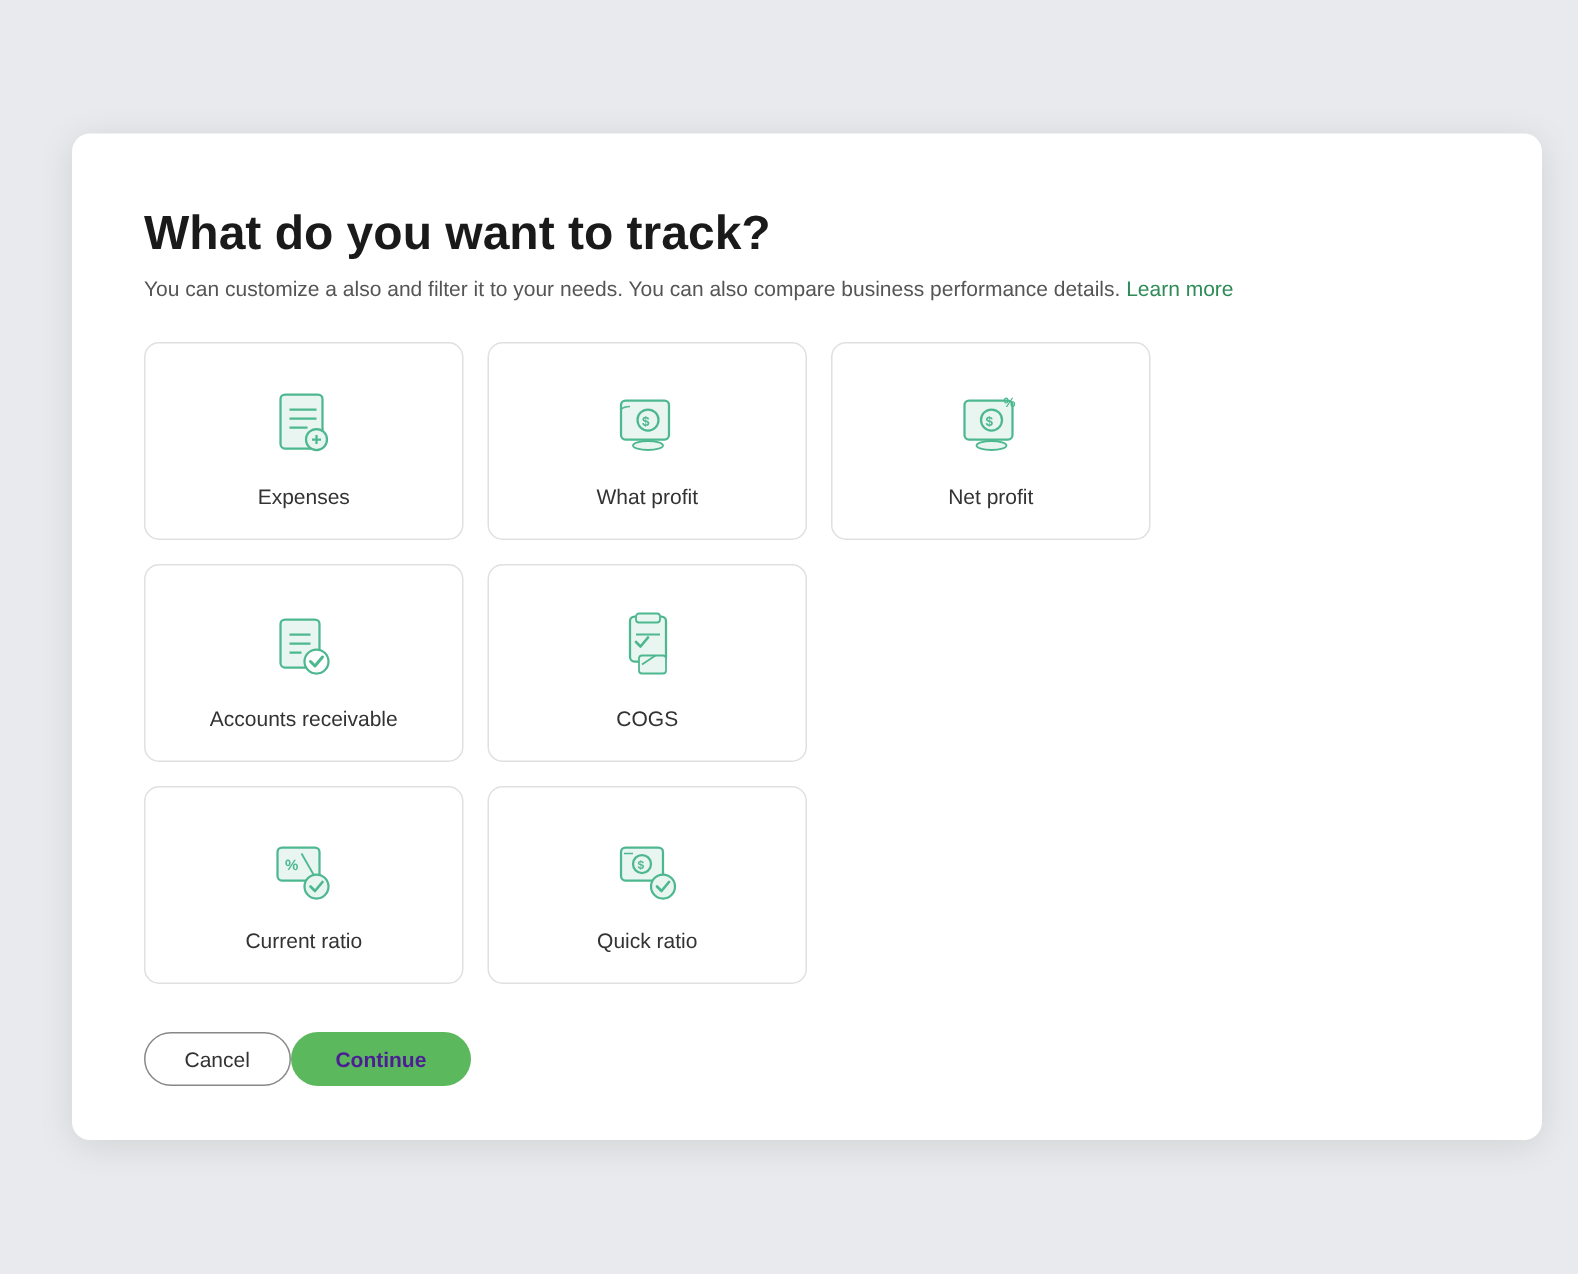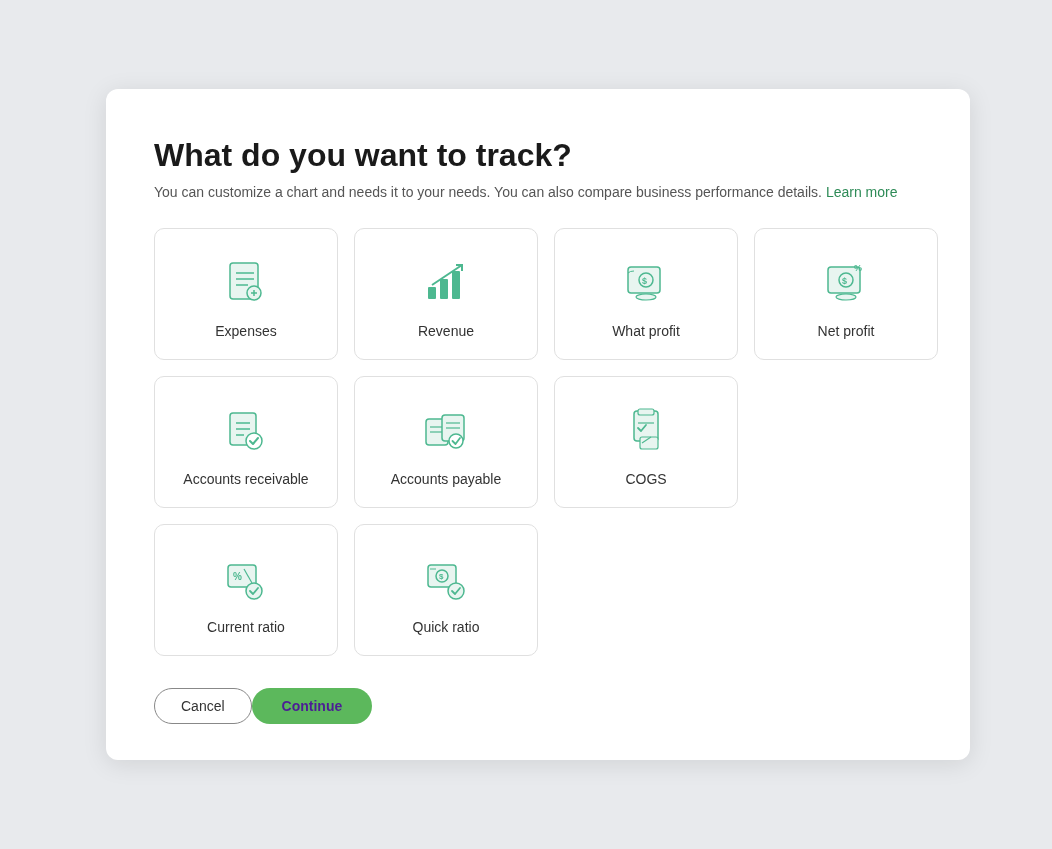--- a/index.html
+++ b/index.html
@@ -10,21 +10,21 @@
       width: 1052px;
       height: 849px;
       display: flex;
       align-items: center;
       justify-content: center;
     }
 
     .modal {
       background: #fff;
       border-radius: 12px;
-      width: 864px;
+      width: 980px;
       padding: 48px 32px 36px 48px;
       box-shadow: 0 4px 24px rgba(0,0,0,0.10);
       display: flex;
       flex-direction: column;
       gap: 0;
       margin-left: 24px;
     }
 
     .modal-title {
       font-size: 32px;
@@ -125,53 +125,41 @@
     svg text {
       font-family: -apple-system, BlinkMacSystemFont, 'Segoe UI', sans-serif;
     }
   </style>
 </head>
 <body>
 
 <div class="modal">
   <h1 class="modal-title">What do you want to track?</h1>
   <p class="modal-subtitle">
-    <span>You can customize a chart and needs it to your needs. You can also compare business performance details.</span>
+    <span>You can customize a also and filter it to your needs. You can also compare business performance details.</span>
     <a href="#">Learn more</a>
   </p>
 
   <div class="grid">
 
     <div class="card">
       <div class="card-icon">
         <svg width="52" height="52" viewBox="0 0 52 52" fill="none">
           <rect x="10" y="6" width="28" height="36" rx="3" fill="#e8f5f0" stroke="#4db890" stroke-width="1.5"></rect>
           <line x1="16" y1="16" x2="34" y2="16" stroke="#4db890" stroke-width="1.5"></line>
           <line x1="16" y1="22" x2="34" y2="22" stroke="#4db890" stroke-width="1.5"></line>
           <line x1="16" y1="28" x2="28" y2="28" stroke="#4db890" stroke-width="1.5"></line>
           <circle cx="34" cy="36" r="7" fill="#e8f5f0" stroke="#4db890" stroke-width="1.5"></circle>
           <line x1="31" y1="36" x2="37" y2="36" stroke="#4db890" stroke-width="1.5"></line>
           <line x1="34" y1="33" x2="34" y2="39" stroke="#4db890" stroke-width="1.5"></line>
         </svg>
       </div>
       <span class="card-label">Expenses</span>
     </div>
 
-    <div class="card">
-      <div class="card-icon">
-        <svg width="52" height="52" viewBox="0 0 52 52" fill="none">
-          <rect x="8" y="30" width="8" height="12" rx="1" fill="#4db890"></rect>
-          <rect x="20" y="22" width="8" height="20" rx="1" fill="#4db890"></rect>
-          <rect x="32" y="14" width="8" height="28" rx="1" fill="#4db890"></rect>
-          <polyline points="12,28 24,20 36,12 42,8" stroke="#4db890" stroke-width="2" fill="none"></polyline>
-          <polyline points="36,8 42,8 42,14" stroke="#4db890" stroke-width="2" fill="none"></polyline>
-        </svg>
-      </div>
-      <span class="card-label">Revenue</span>
-    </div>
 
     <div class="card">
       <div class="card-icon">
         <svg width="52" height="52" viewBox="0 0 52 52" fill="none">
           <rect x="8" y="10" width="32" height="26" rx="3" fill="#e8f5f0" stroke="#4db890" stroke-width="1.5"></rect>
           <circle cx="26" cy="23" r="7" fill="none" stroke="#4db890" stroke-width="1.5"></circle>
           <text x="22" y="27" font-size="9" fill="#4db890" font-weight="bold">$</text>
           <path d="M8 16 Q10 14 14 14" stroke="#4db890" stroke-width="1"></path>
           <ellipse cx="26" cy="40" rx="10" ry="3" fill="#e8f5f0" stroke="#4db890" stroke-width="1.2"></ellipse>
         </svg>
@@ -202,35 +190,20 @@
           <line x1="16" y1="18" x2="30" y2="18" stroke="#4db890" stroke-width="1.5"></line>
           <line x1="16" y1="24" x2="30" y2="24" stroke="#4db890" stroke-width="1.5"></line>
           <line x1="16" y1="30" x2="24" y2="30" stroke="#4db890" stroke-width="1.5"></line>
           <circle cx="34" cy="36" r="8" fill="#fff" stroke="#4db890" stroke-width="1.5"></circle>
           <polyline points="30,36 33,39 38,33" stroke="#4db890" stroke-width="2" fill="none" stroke-linecap="round" stroke-linejoin="round"></polyline>
         </svg>
       </div>
       <span class="card-label">Accounts receivable</span>
     </div>
 
-    <div class="card">
-      <div class="card-icon">
-        <svg width="52" height="52" viewBox="0 0 52 52" fill="none">
-          <rect x="6" y="14" width="22" height="26" rx="3" fill="#e8f5f0" stroke="#4db890" stroke-width="1.5"></rect>
-          <line x1="10" y1="22" x2="24" y2="22" stroke="#4db890" stroke-width="1.2"></line>
-          <line x1="10" y1="27" x2="24" y2="27" stroke="#4db890" stroke-width="1.2"></line>
-          <rect x="22" y="10" width="22" height="26" rx="3" fill="#e8f5f0" stroke="#4db890" stroke-width="1.5"></rect>
-          <line x1="26" y1="18" x2="40" y2="18" stroke="#4db890" stroke-width="1.2"></line>
-          <line x1="26" y1="23" x2="40" y2="23" stroke="#4db890" stroke-width="1.2"></line>
-          <circle cx="36" cy="36" r="7" fill="#fff" stroke="#4db890" stroke-width="1.5"></circle>
-          <polyline points="32.5,36 35.5,39 40,33" stroke="#4db890" stroke-width="1.8" fill="none" stroke-linecap="round" stroke-linejoin="round"></polyline>
-        </svg>
-      </div>
-      <span class="card-label">Accounts payable</span>
-    </div>
 
     <div class="card">
       <div class="card-icon">
         <svg width="52" height="52" viewBox="0 0 52 52" fill="none">
           <rect x="14" y="6" width="24" height="30" rx="3" fill="#e8f5f0" stroke="#4db890" stroke-width="1.5"></rect>
           <rect x="18" y="4" width="16" height="6" rx="2" fill="#e8f5f0" stroke="#4db890" stroke-width="1.2"></rect>
           <line x1="18" y1="18" x2="34" y2="18" stroke="#4db890" stroke-width="1.2"></line>
           <polyline points="18,23 21,26 26,20" stroke="#4db890" stroke-width="1.8" fill="none" stroke-linecap="round" stroke-linejoin="round"></polyline>
           <rect x="20" y="32" width="18" height="12" rx="2" fill="#e8f5f0" stroke="#4db890" stroke-width="1.2"></rect>
           <polyline points="22,38 31,32" stroke="#4db890" stroke-width="1.2"></polyline>

